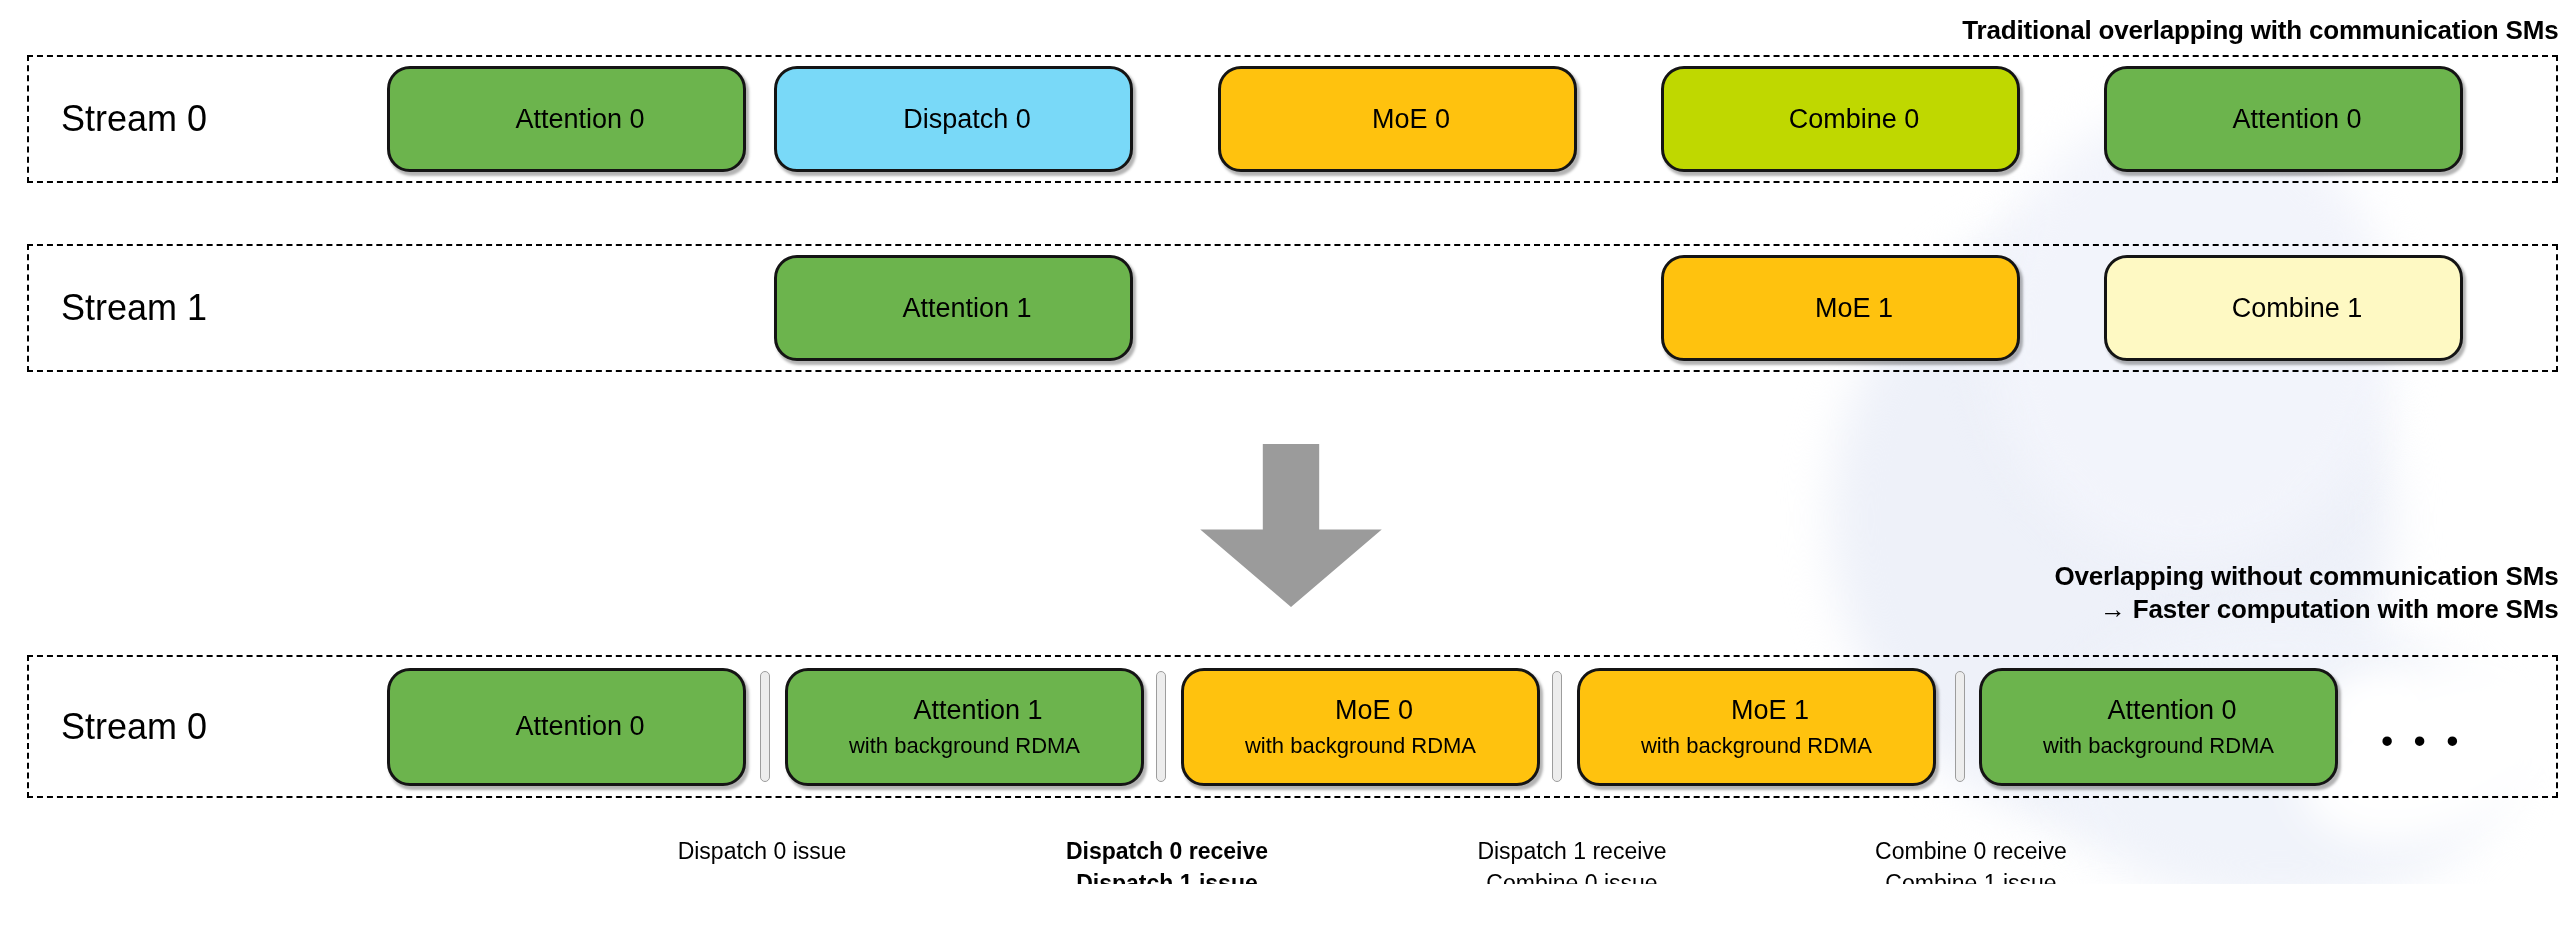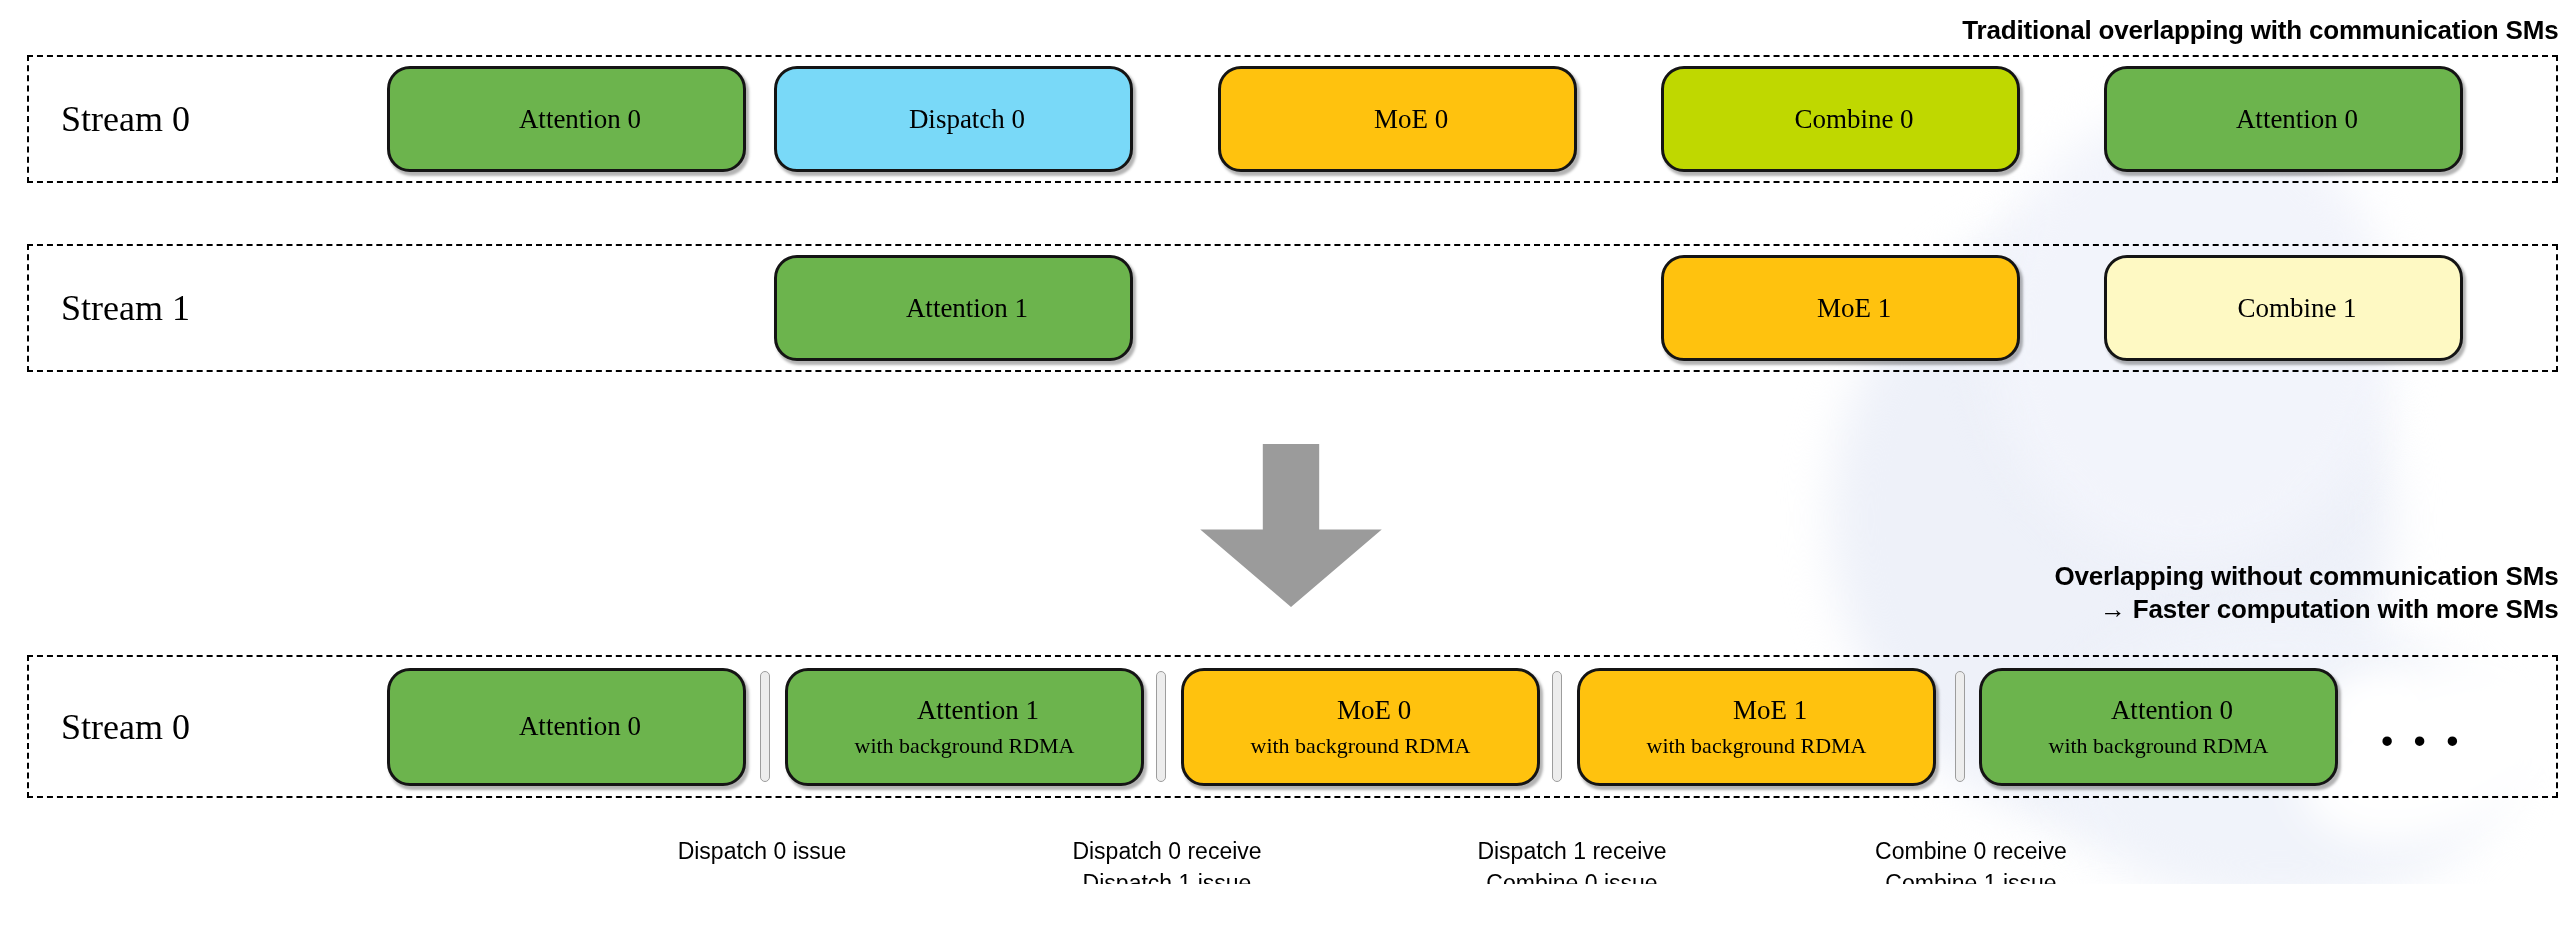--- a/index.html
+++ b/index.html
@@ -52,21 +52,20 @@
   }
   #caption-top    { right: 17.6px; top: 14px; }
   #caption-bottom { right: 17.6px; top: 560px; }
 
   
   .lane {
     position: absolute;
     border: 2.6px dashed #000000;
     box-sizing: border-box;
     background: transparent;
-    font-family: Liberation Serif, serif;
   }
   #lane-stream0-top { left: 27px; top: 55px;  width: 2531px; height: 128px; }
   #lane-stream1     { left: 27px; top: 244px; width: 2531px; height: 128px; }
   #lane-stream0-bot { left: 27px; top: 655px; width: 2531px; height: 143px; }
 
   .lane-label {
     position: absolute;
     left: 32px;
     top: 50%;
     transform: translateY(-50%);
@@ -210,20 +209,20 @@
       </div>
       <div class="blk" style="left: 1950px; top: 10.6px; width: 359px; height: 118px; background: rgb(108, 180, 77);">
         <div class="t1">Attention 0</div>
         <div class="t2">with background RDMA</div>
       </div>
     </div>
 
   <div id="ellipsis" style="left: 2381px; top: 723px;">• • •</div>
 
 <div class="annot" style="left: 762px; top: 836px; text-align: center;">Dispatch 0 issue</div>
-    <div class="annot" style="left: 1167px; top: 836px;">Dispatch 0 receive
+    <div class="annot" style="left: 1167px; top: 836px; font-weight: bold;">Dispatch 0 receive
 Dispatch 1 issue</div>
     <div class="annot" style="left: 1572px; top: 836px;">Dispatch 1 receive
 Combine 0 issue</div>
     <div class="annot" style="left: 1971px; top: 836px;">Combine 0 receive
 Combine 1 issue</div>
   </div>
 
 
 </body></html>

